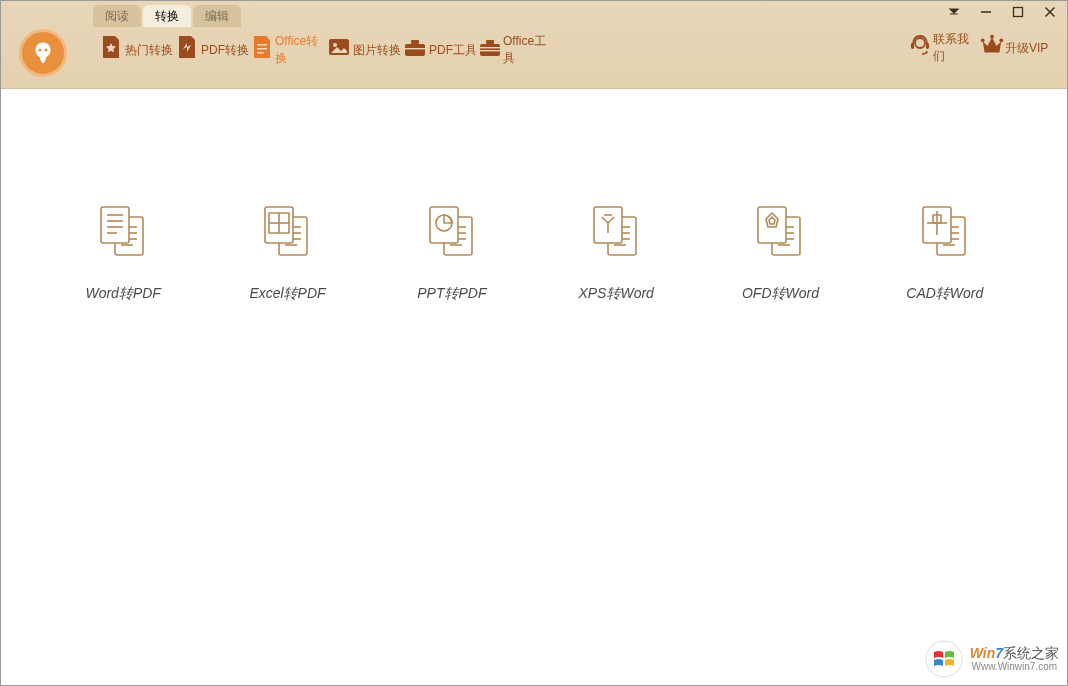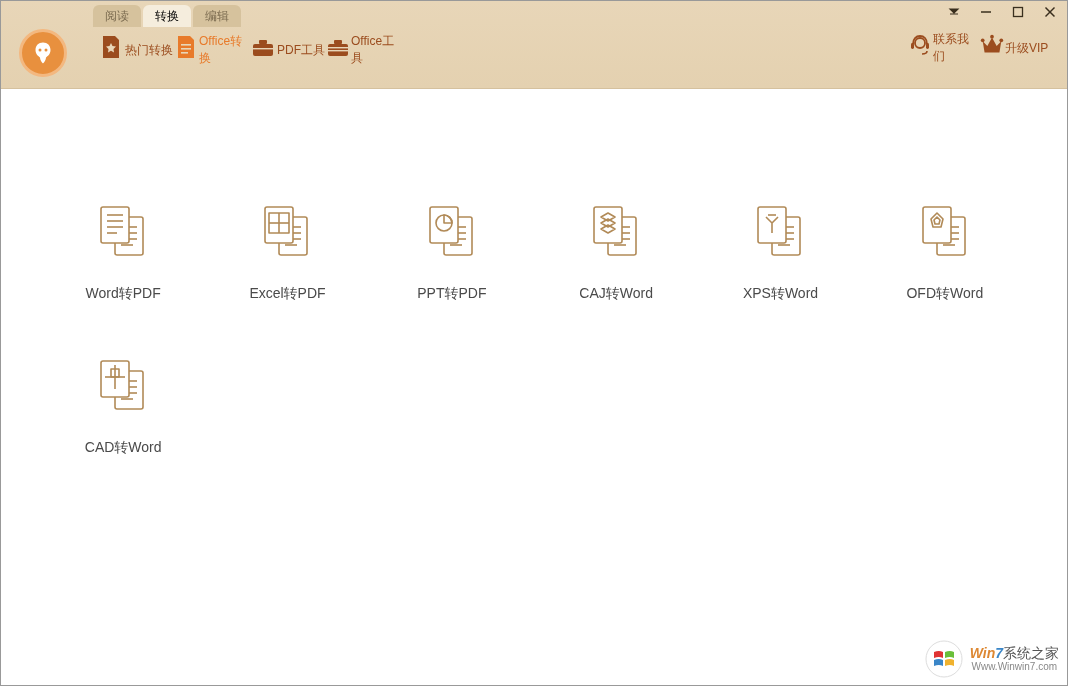--- a/index.html
+++ b/index.html
@@ -137,20 +137,21 @@
   padding: 60px 0 0 0;
   position: relative;
 }
 .grid {
   display: grid;
   grid-template-columns: repeat(6, 1fr);
   column-gap: 0;
   row-gap: 50px;
   width: 100%;
   padding: 50px 40px 0 40px;
+  font-style: italic;
 }
 .option {
   display: flex;
   flex-direction: column;
   align-items: center;
   cursor: pointer;
 }
 .option-icon {
   width: 64px;
   height: 64px;
@@ -230,30 +231,49 @@
   <div class="toolbar">
     <div class="tool-item">
       <div class="ticon">
         <svg width="26" height="26" viewBox="0 0 26 26">
             <path class="fillable" d="M5 2 H17 L21 6 V24 H5 Z"></path>
             <polygon points="13,9 14.5,12 18,12.5 15.5,15 16,18.5 13,16.8 10,18.5 10.5,15 8,12.5 11.5,12" fill="#e8d6b8"></polygon>
           </svg>
       </div>
       <div class="tlabel">热门转换</div>
     </div>
+    <div class="tool-item">
+      <div class="ticon">
+        <svg width="26" height="26" viewBox="0 0 26 26">
+            <path class="fillable" d="M5 2 H17 L21 6 V24 H5 Z"></path>
+            <path d="M13 9 L9 15 L13 13 L13 18 L17 11 L13 13 Z" fill="#e8d6b8"></path>
+          </svg>
+      </div>
+      <div class="tlabel">PDF转换</div>
+    </div>
     <div class="tool-item active">
       <div class="ticon">
         <svg width="26" height="26" viewBox="0 0 26 26">
             <path class="fillable" d="M5 2 H17 L21 6 V24 H5 Z"></path>
             <rect x="8" y="10" width="10" height="1.6" fill="#e8d6b8"></rect>
             <rect x="8" y="14" width="10" height="1.6" fill="#e8d6b8"></rect>
             <rect x="8" y="18" width="7" height="1.6" fill="#e8d6b8"></rect>
           </svg>
       </div>
       <div class="tlabel">Office转换</div>
+    </div>
+    <div class="tool-item">
+      <div class="ticon">
+        <svg width="26" height="26" viewBox="0 0 26 26">
+            <rect class="fillable" x="3" y="5" width="20" height="16" rx="2"></rect>
+            <circle cx="9" cy="11" r="2" fill="#e8d6b8"></circle>
+            <path d="M5 19 L11 13 L15 17 L18 14 L21 17 V19 Z" fill="#e8d6b8"></path>
+          </svg>
+      </div>
+      <div class="tlabel">图片转换</div>
     </div>
     <div class="tool-item">
       <div class="ticon">
         <svg width="26" height="26" viewBox="0 0 26 26">
             <rect class="fillable" x="3" y="10" width="20" height="12" rx="2"></rect>
             <rect class="fillable" x="9" y="6" width="8" height="4" rx="1"></rect>
             <rect x="3" y="14" width="20" height="1.4" fill="#e8d6b8"></rect>
           </svg>
       </div>
       <div class="tlabel">PDF工具</div>
@@ -351,38 +371,20 @@
               <line x1="30" y1="46" x2="42" y2="46"></line>
             <rect x="10" y="8" width="28" height="36" rx="2" fill="#fff"></rect>
             <circle cx="24" cy="24" r="8"></circle>
             <path d="M24 16 A8 8 0 0 1 32 24 L24 24 Z"></path>
           </g>
         </svg>
       </div>
       <div class="option-label">PPT转PDF</div>
     </div>
 
-    <div class="option">
-      <div class="option-icon">
-        <svg width="64" height="64" viewBox="0 0 64 64">
-          <g stroke="#b18a57" stroke-width="1.6" fill="none" stroke-linejoin="round">
-            <rect x="24" y="18" width="28" height="38" rx="2"></rect>
-            <line x1="30" y1="28" x2="46" y2="28"></line>
-              <line x1="30" y1="34" x2="46" y2="34"></line>
-              <line x1="30" y1="40" x2="46" y2="40"></line>
-              <line x1="30" y1="46" x2="42" y2="46"></line>
-            <rect x="10" y="8" width="28" height="36" rx="2" fill="#fff"></rect>
-            <path d="M17 18 L24 14 L31 18 L24 22 Z"></path>
-            <path d="M17 24 L24 20 L31 24 L24 28 Z"></path>
-            <path d="M17 30 L24 26 L31 30 L24 34 Z"></path>
-          </g>
-        </svg>
-      </div>
-      <div class="option-label">CAJ转Word</div>
-    </div>
 
     <div class="option">
       <div class="option-icon">
         <svg width="64" height="64" viewBox="0 0 64 64">
           <g stroke="#b18a57" stroke-width="1.6" fill="none" stroke-linejoin="round">
             <rect x="24" y="18" width="28" height="38" rx="2"></rect>
             <line x1="30" y1="28" x2="46" y2="28"></line>
               <line x1="30" y1="34" x2="46" y2="34"></line>
               <line x1="30" y1="40" x2="46" y2="40"></line>
               <line x1="30" y1="46" x2="42" y2="46"></line>

